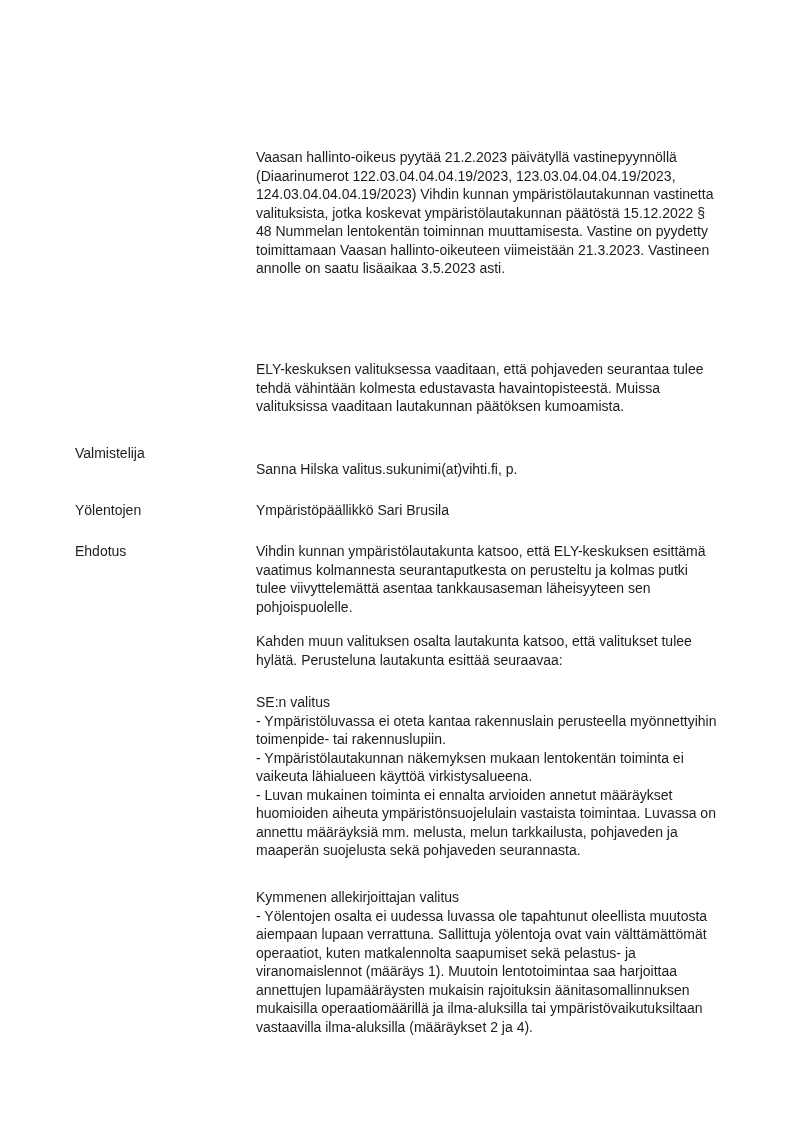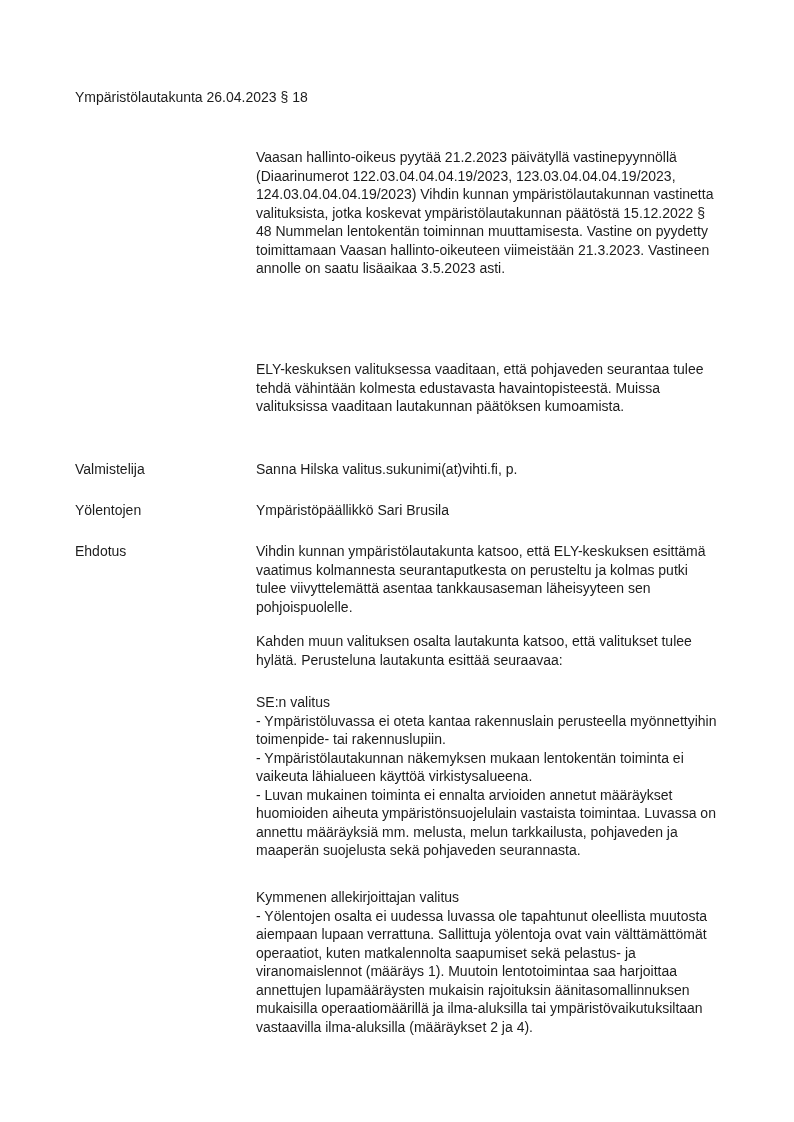--- a/index.html
+++ b/index.html
@@ -36,36 +36,35 @@
     width: 540px;
     white-space: pre;
     margin-left: 8px;
   }
 </style>
 </head>
 <body>
 
 <div class="page">
 
-  <div class="hdr">Ympäristölautakunta 26.04.2023 § 18</div>
 
   <div class="blk" style="top:148px">Vaasan hallinto-oikeus pyytää 21.2.2023 päivätyllä vastinepyynnöllä
 (Diaarinumerot 122.03.04.04.04.19/2023, 123.03.04.04.04.19/2023,
 124.03.04.04.04.19/2023) Vihdin kunnan ympäristölautakunnan vastinetta
 valituksista, jotka koskevat ympäristölautakunnan päätöstä 15.12.2022 §
 48 Nummelan lentokentän toiminnan muuttamisesta. Vastine on pyydetty
 toimittamaan Vaasan hallinto-oikeuteen viimeistään 21.3.2023. Vastineen
 annolle on saatu lisäaikaa 3.5.2023 asti.</div>
 
 
   <div class="blk" style="top:360px">ELY-keskuksen valituksessa vaaditaan, että pohjaveden seurantaa tulee
 tehdä vähintään kolmesta edustavasta havaintopisteestä. Muissa
 valituksissa vaaditaan lautakunnan päätöksen kumoamista.</div>
 
-  <div class="lbl" style="top:460px">Valmistelija</div>
+  <div class="lbl" style="top:444px">Valmistelija</div>
   <div class="blk" style="top:460px">Sanna Hilska valitus.sukunimi(at)vihti.fi, p.</div>
 
   <div class="lbl" style="top:501px">Yölentojen</div>
   <div class="blk" style="top:501px">Ympäristöpäällikkö Sari Brusila</div>
 
   <div class="lbl" style="top:542px">Ehdotus</div>
   <div class="blk" style="top:542px">Vihdin kunnan ympäristölautakunta katsoo, että ELY-keskuksen esittämä
 vaatimus kolmannesta seurantaputkesta on perusteltu ja kolmas putki
 tulee viivyttelemättä asentaa tankkausaseman läheisyyteen sen
 pohjoispuolelle.</div>

